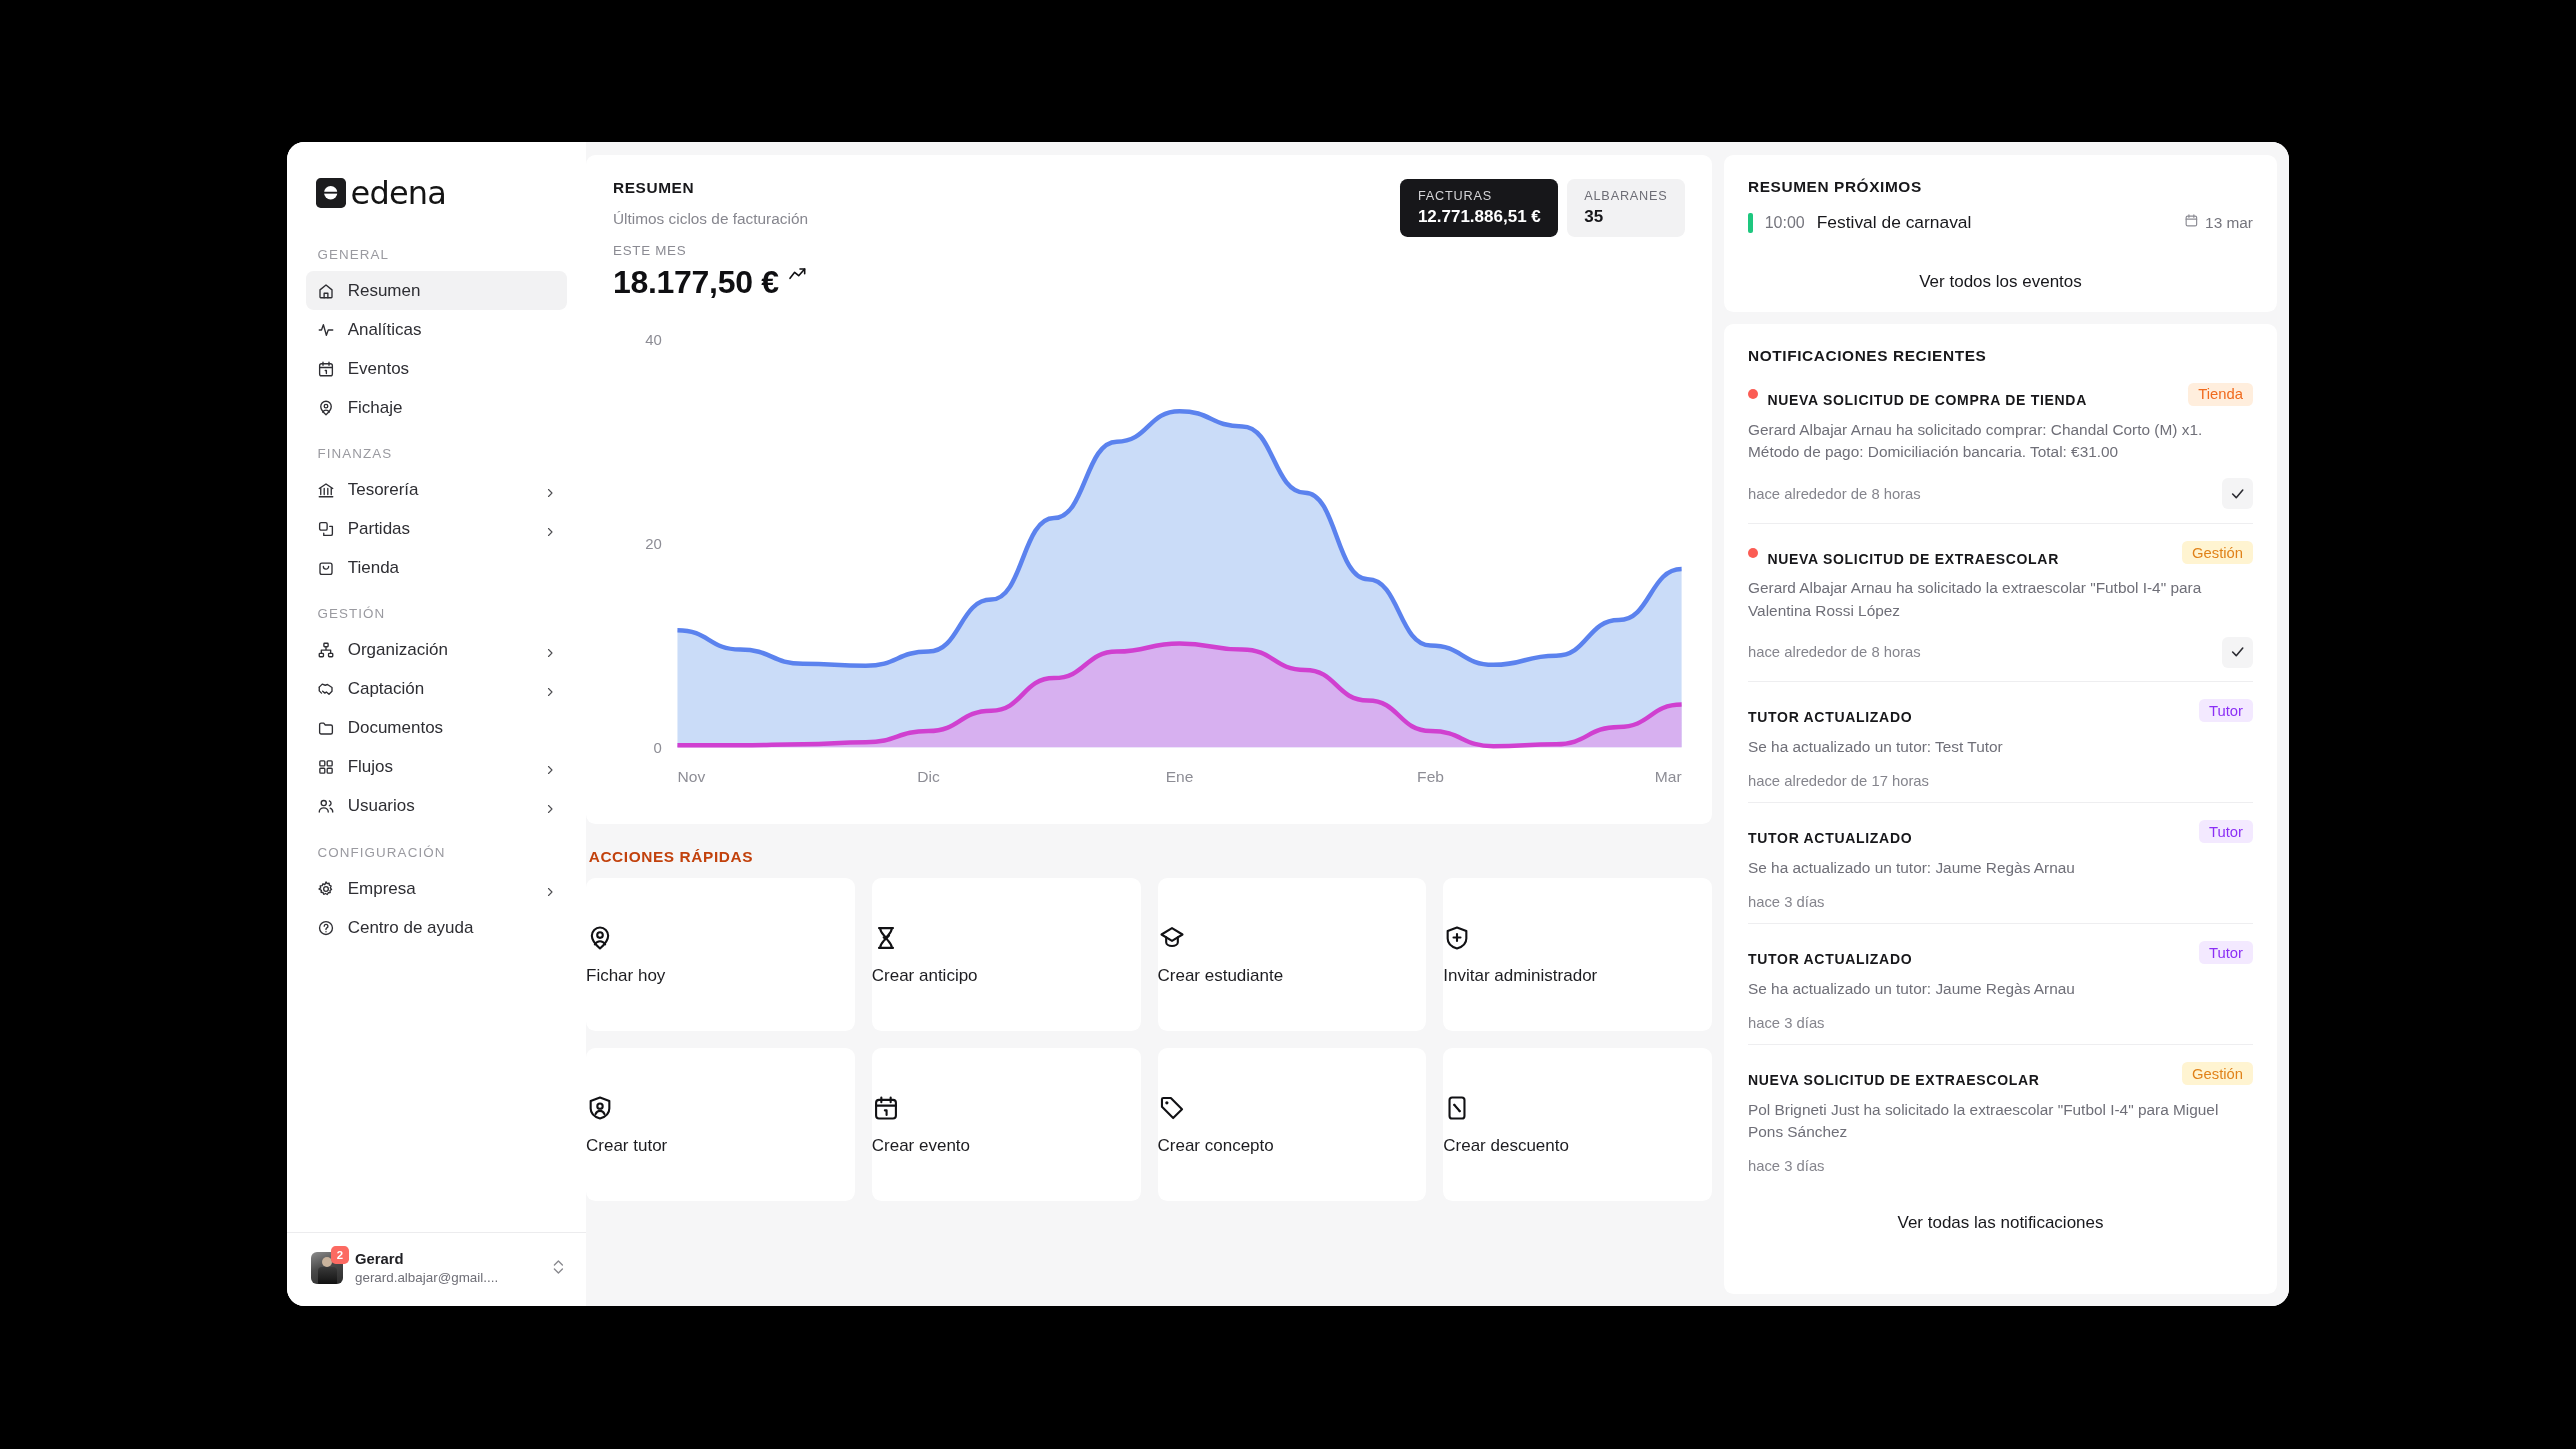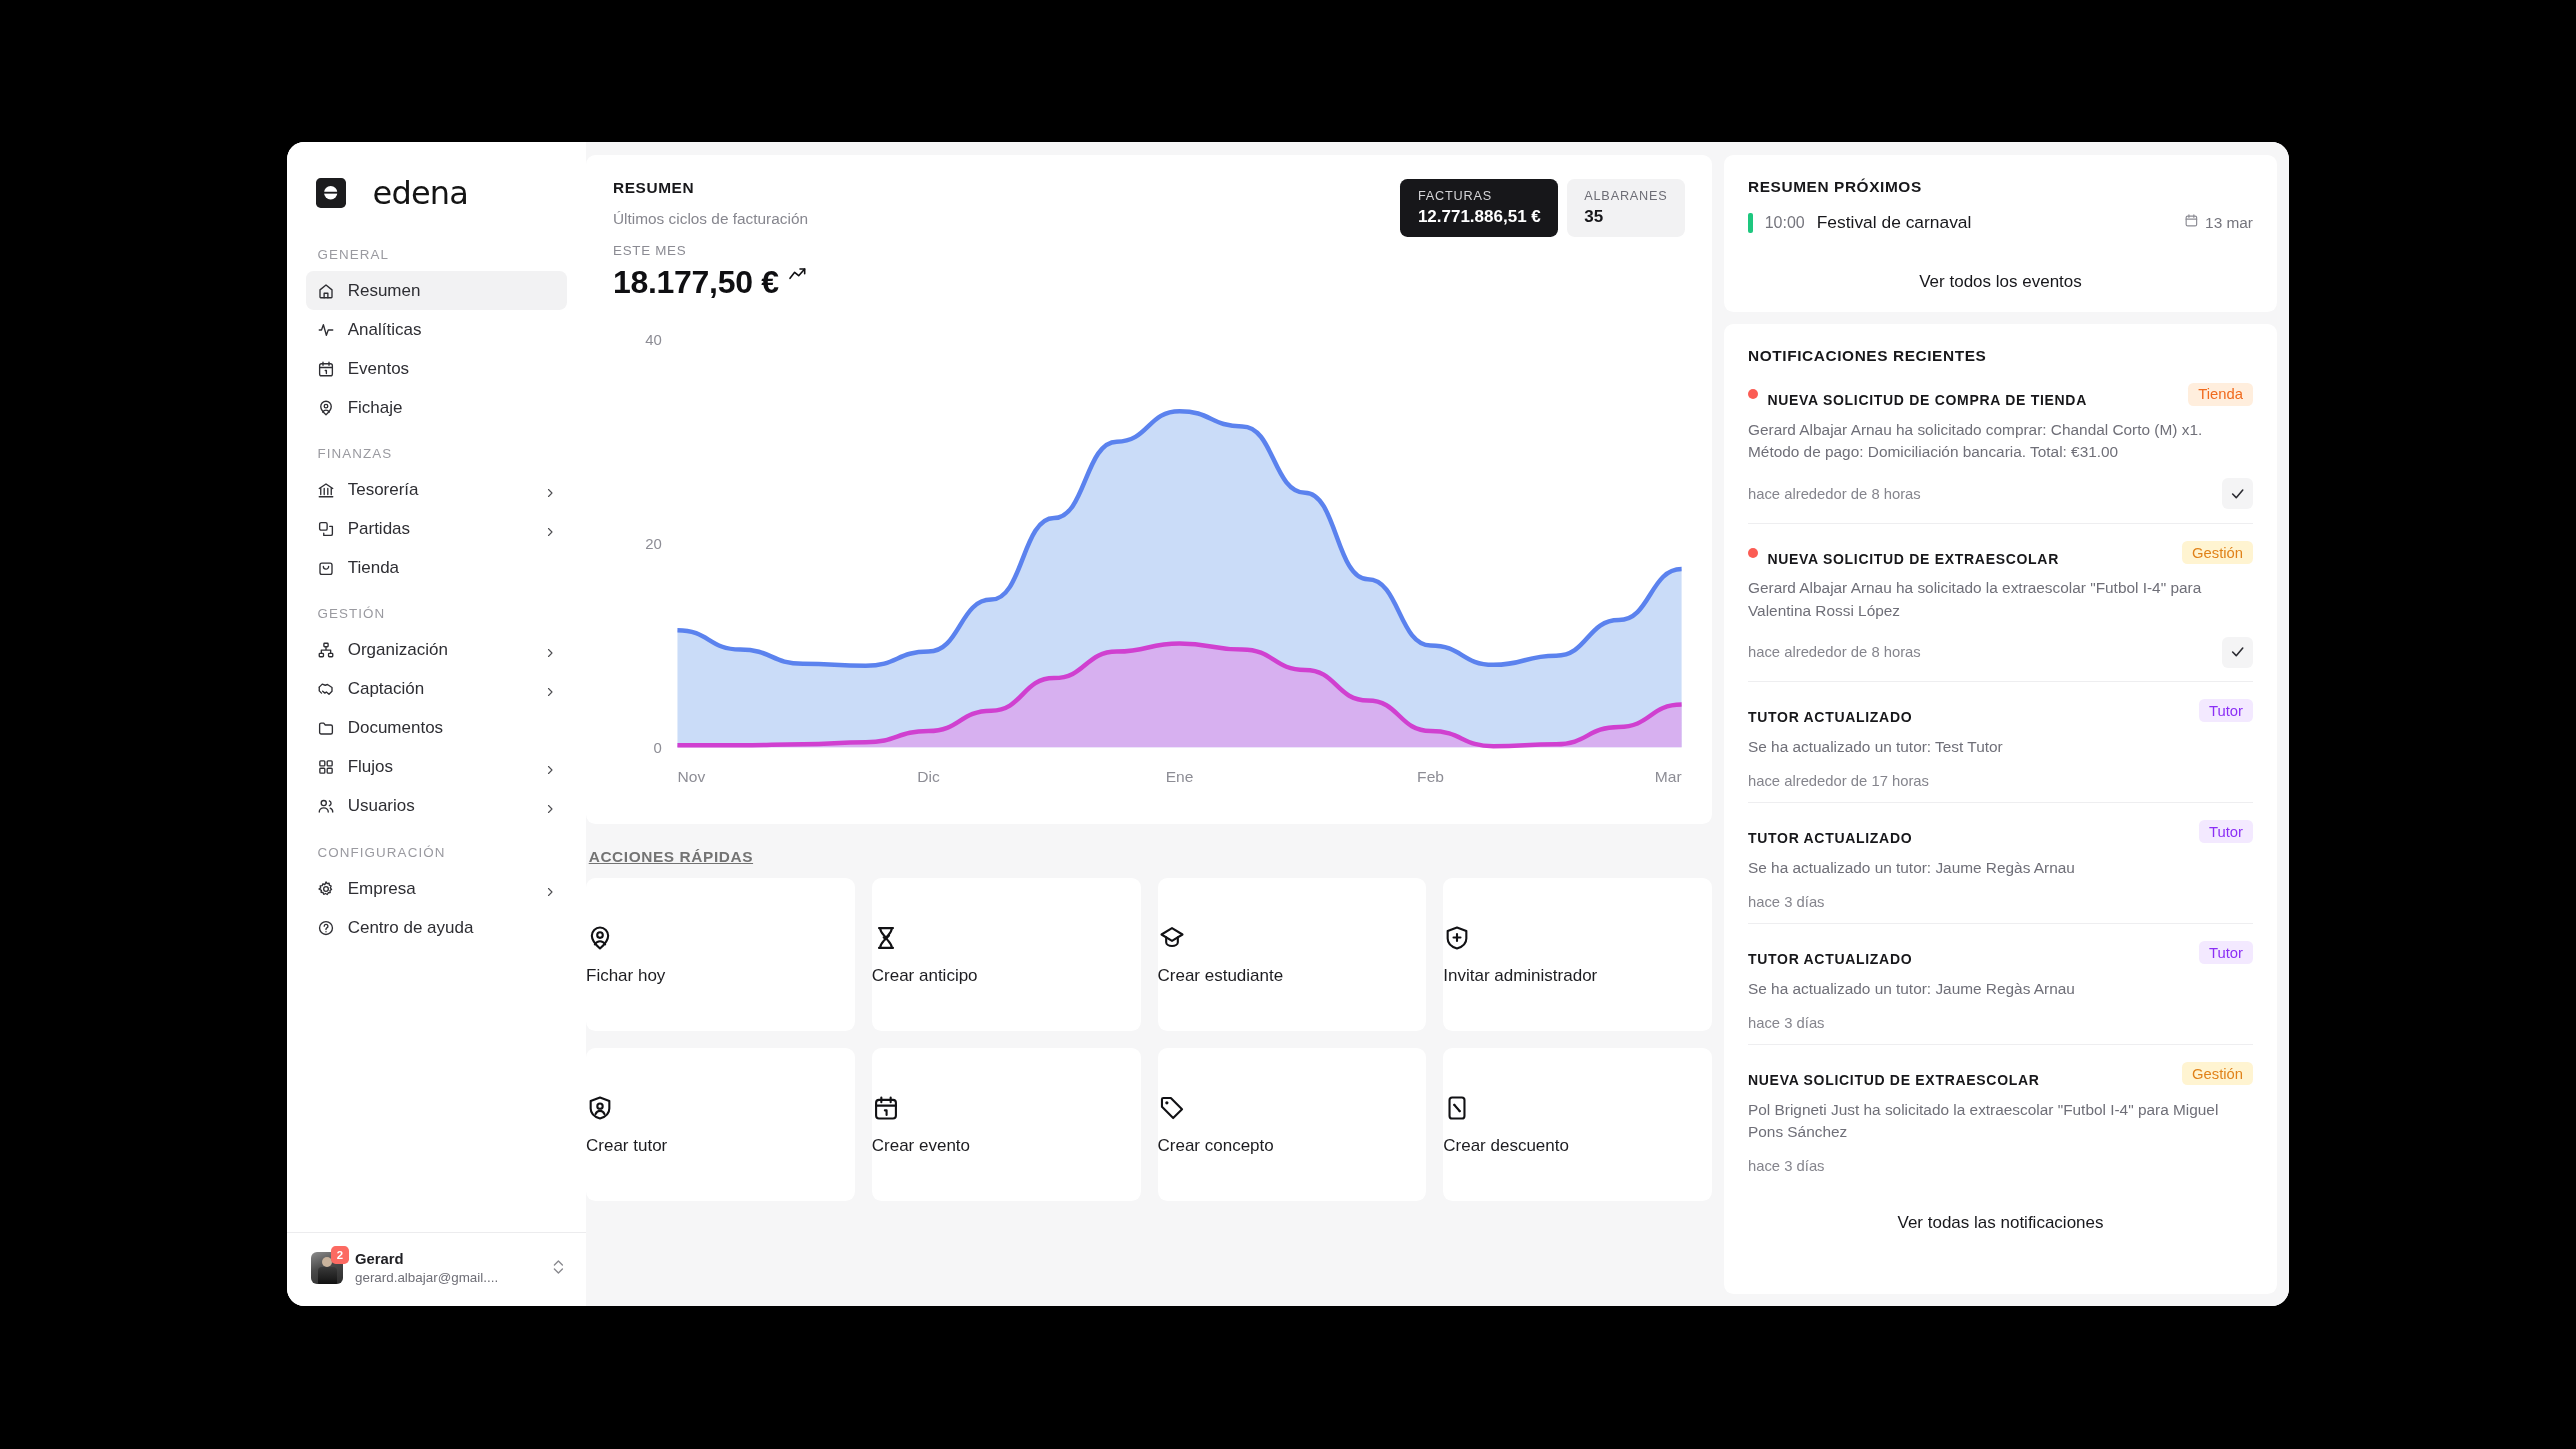--- a/index.html
+++ b/index.html
@@ -6,21 +6,21 @@
   *{box-sizing:border-box;margin:0;padding:0;}
   html,body{width:2576px;height:1449px;background:#000;overflow:hidden;
     font-family:"Liberation Sans","DejaVu Sans",sans-serif;}
 
   .window{position:absolute;left:287px;top:142px;width:2002px;height:1164px;
     background:#ffffff;border-radius:17.4px;overflow:hidden;display:flex;}
 
   
   .sidebar{width:299px;height:100%;background:#ffffff;position:relative;
     display:flex;flex-direction:column;flex:0 0 299px;}
-  .logo-row{display:flex;align-items:center;gap:27px;padding:35px 0 0 29px;}
+  .logo-row{display:flex;align-items:center;gap:5px;padding:35px 0 0 29px;}
   .logo-mark{width:29.5px;height:29.5px;background:#1c1c1e;border-radius:4.7px;
     display:flex;align-items:center;justify-content:center;flex:0 0 29.5px;}
   .logo-word{font-size:32px;font-weight:400;letter-spacing:-0.8px;color:#141414;
     line-height:1;font-family:"DejaVu Sans",sans-serif;}
 
   .nav{padding:27px 19px 0 19px;flex:1;overflow:hidden;}
   .nav-group-label{font-size:13.4px;letter-spacing:1.1px;color:#9a9aa0;
     font-weight:400;padding:19px 0 9.4px 11.4px;}
   .nav-group-label.first{padding-top:10.7px;}
   .nav-item{display:flex;align-items:center;gap:12px;height:39px;padding:0 10.7px;
@@ -72,22 +72,22 @@
   .stat .k{font-size:12.7px;letter-spacing:0.8px;}
   .stat .v{font-size:17px;font-weight:700;margin-top:4px;}
   .stat.dark .k{color:#d5d5d8;}
   .stat.dark .v{color:#fff;}
   .stat.light .k{color:#6d6d75;}
   .stat.light .v{color:#17171a;}
 
   .plot{margin-top:12px;position:relative;height:496px;}
   .plot svg{display:block;width:100%;height:100%;}
 
-  .qa-title{font-size:15.4px;font-weight:700;letter-spacing:0.6px;color:#737373;
-    padding:24px 0 12px 2.7px;text-decoration:underline;}
+  .qa-title{font-size:15.4px;font-weight:700;letter-spacing:0.6px;color:#c2410c;
+    padding:24px 0 12px 2.7px;}
   .qa-grid{display:grid;grid-template-columns:repeat(4,1fr);gap:17px;}
   .qa-card{background:#fff;border-radius:9.4px;height:153px;display:flex;
     flex-direction:column;justify-content:center;gap:12px;
     cursor:pointer;}
   .qa-card .lbl{font-size:17px;color:#1d1d21;}
 
   
   .right-col{width:553px;flex:0 0 553px;display:flex;flex-direction:column;gap:12px;}
   .events-card{padding:23px 24px 20px 24px;}
   .ev-row{display:flex;align-items:center;gap:12px;margin-top:16px;}

